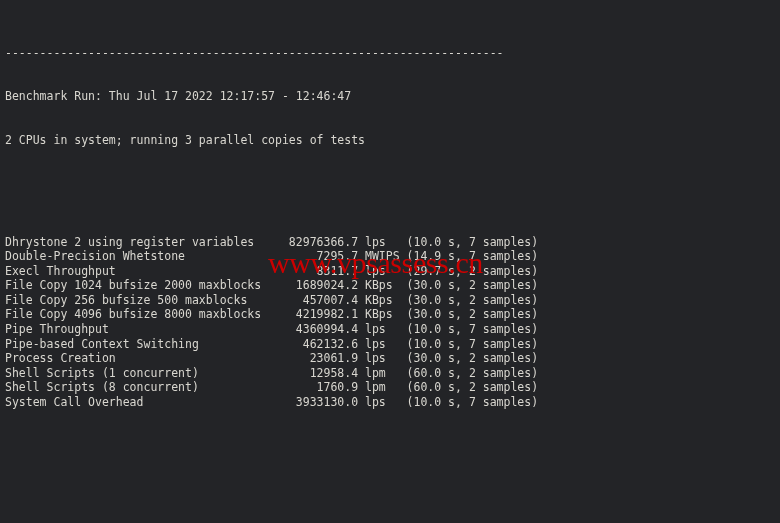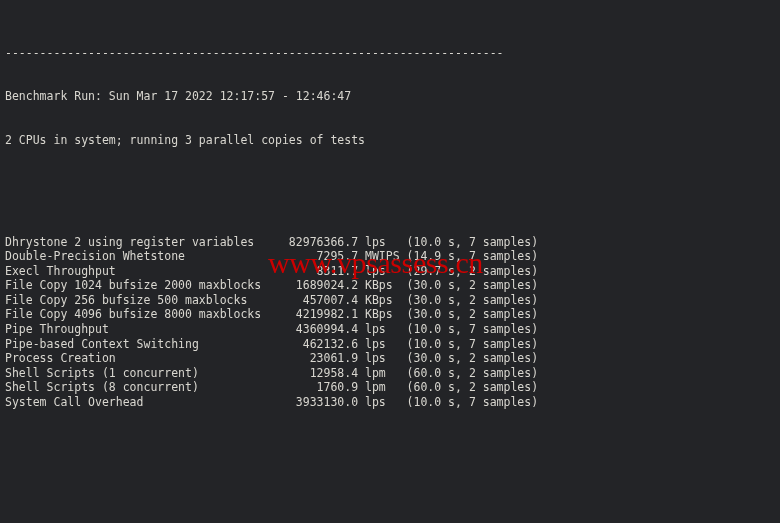--- a/index.html
+++ b/index.html
@@ -46,21 +46,21 @@
     pointer-events: none;
     z-index: 5;
   }
 </style>
 </head>
 <body>
 
 <div id="terminal">
 
   <div class="line">------------------------------------------------------------------------</div>
-  <div class="line">Benchmark Run: Sun Mar 17 2022 12:17:57 - 12:46:47</div>
+  <div class="line">Benchmark Run: Thu Jul 17 2022 12:17:57 - 12:46:47</div>
   <div class="line">2 CPUs in system; running 3 parallel copies of tests</div>
   <div class="blank"></div>
 
   <div id="results-block"><div class="line">Dhrystone 2 using register variables     82976366.7 lps   (10.0 s, 7 samples)</div><div class="line">Double-Precision Whetstone                   7295.7 MWIPS (14.9 s, 7 samples)</div><div class="line">Execl Throughput                             8311.7 lps   (29.7 s, 2 samples)</div><div class="line">File Copy 1024 bufsize 2000 maxblocks     1689024.2 KBps  (30.0 s, 2 samples)</div><div class="line">File Copy 256 bufsize 500 maxblocks        457007.4 KBps  (30.0 s, 2 samples)</div><div class="line">File Copy 4096 bufsize 8000 maxblocks     4219982.1 KBps  (30.0 s, 2 samples)</div><div class="line">Pipe Throughput                           4360994.4 lps   (10.0 s, 7 samples)</div><div class="line">Pipe-based Context Switching               462132.6 lps   (10.0 s, 7 samples)</div><div class="line">Process Creation                            23061.9 lps   (30.0 s, 2 samples)</div><div class="line">Shell Scripts (1 concurrent)                12958.4 lpm   (60.0 s, 2 samples)</div><div class="line">Shell Scripts (8 concurrent)                 1760.9 lpm   (60.0 s, 2 samples)</div><div class="line">System Call Overhead                      3933130.0 lps   (10.0 s, 7 samples)</div></div>
 
   <div class="blank"></div>
   <div class="blank"></div>
 
   
   

